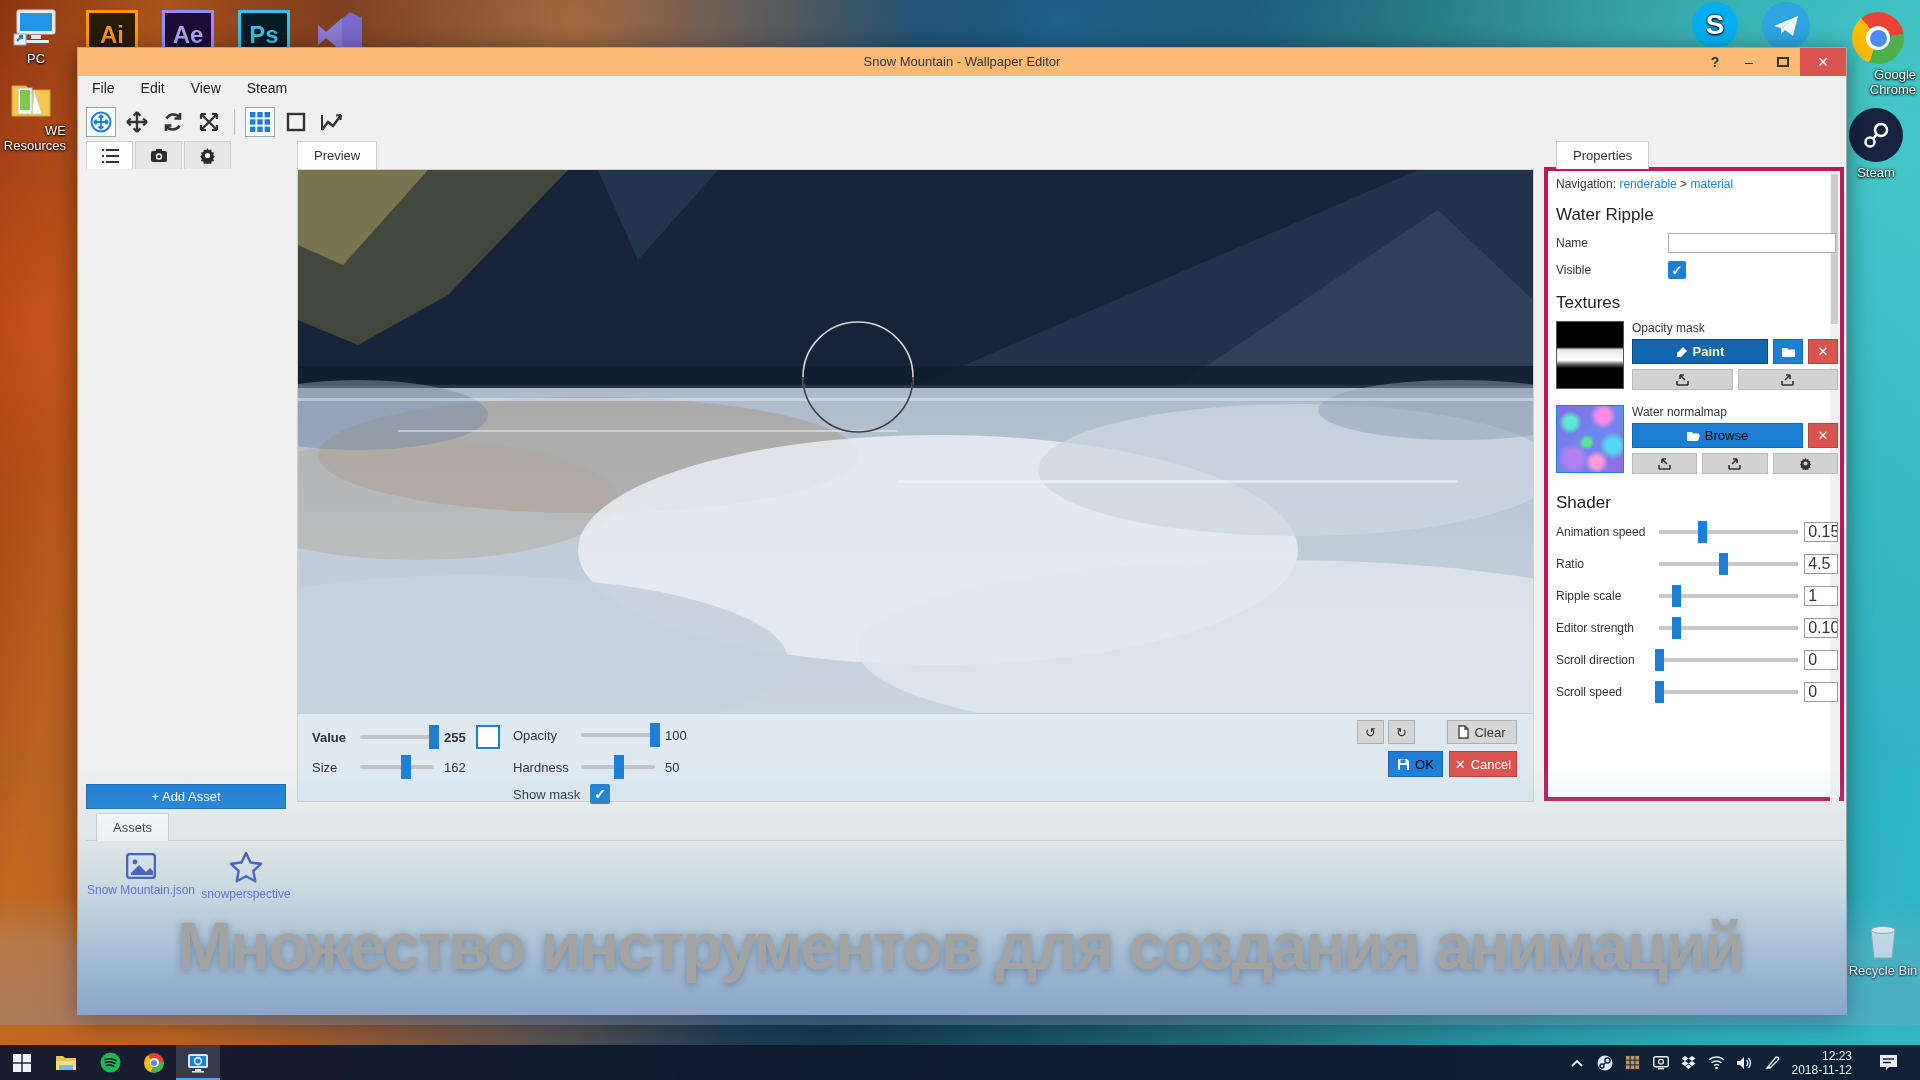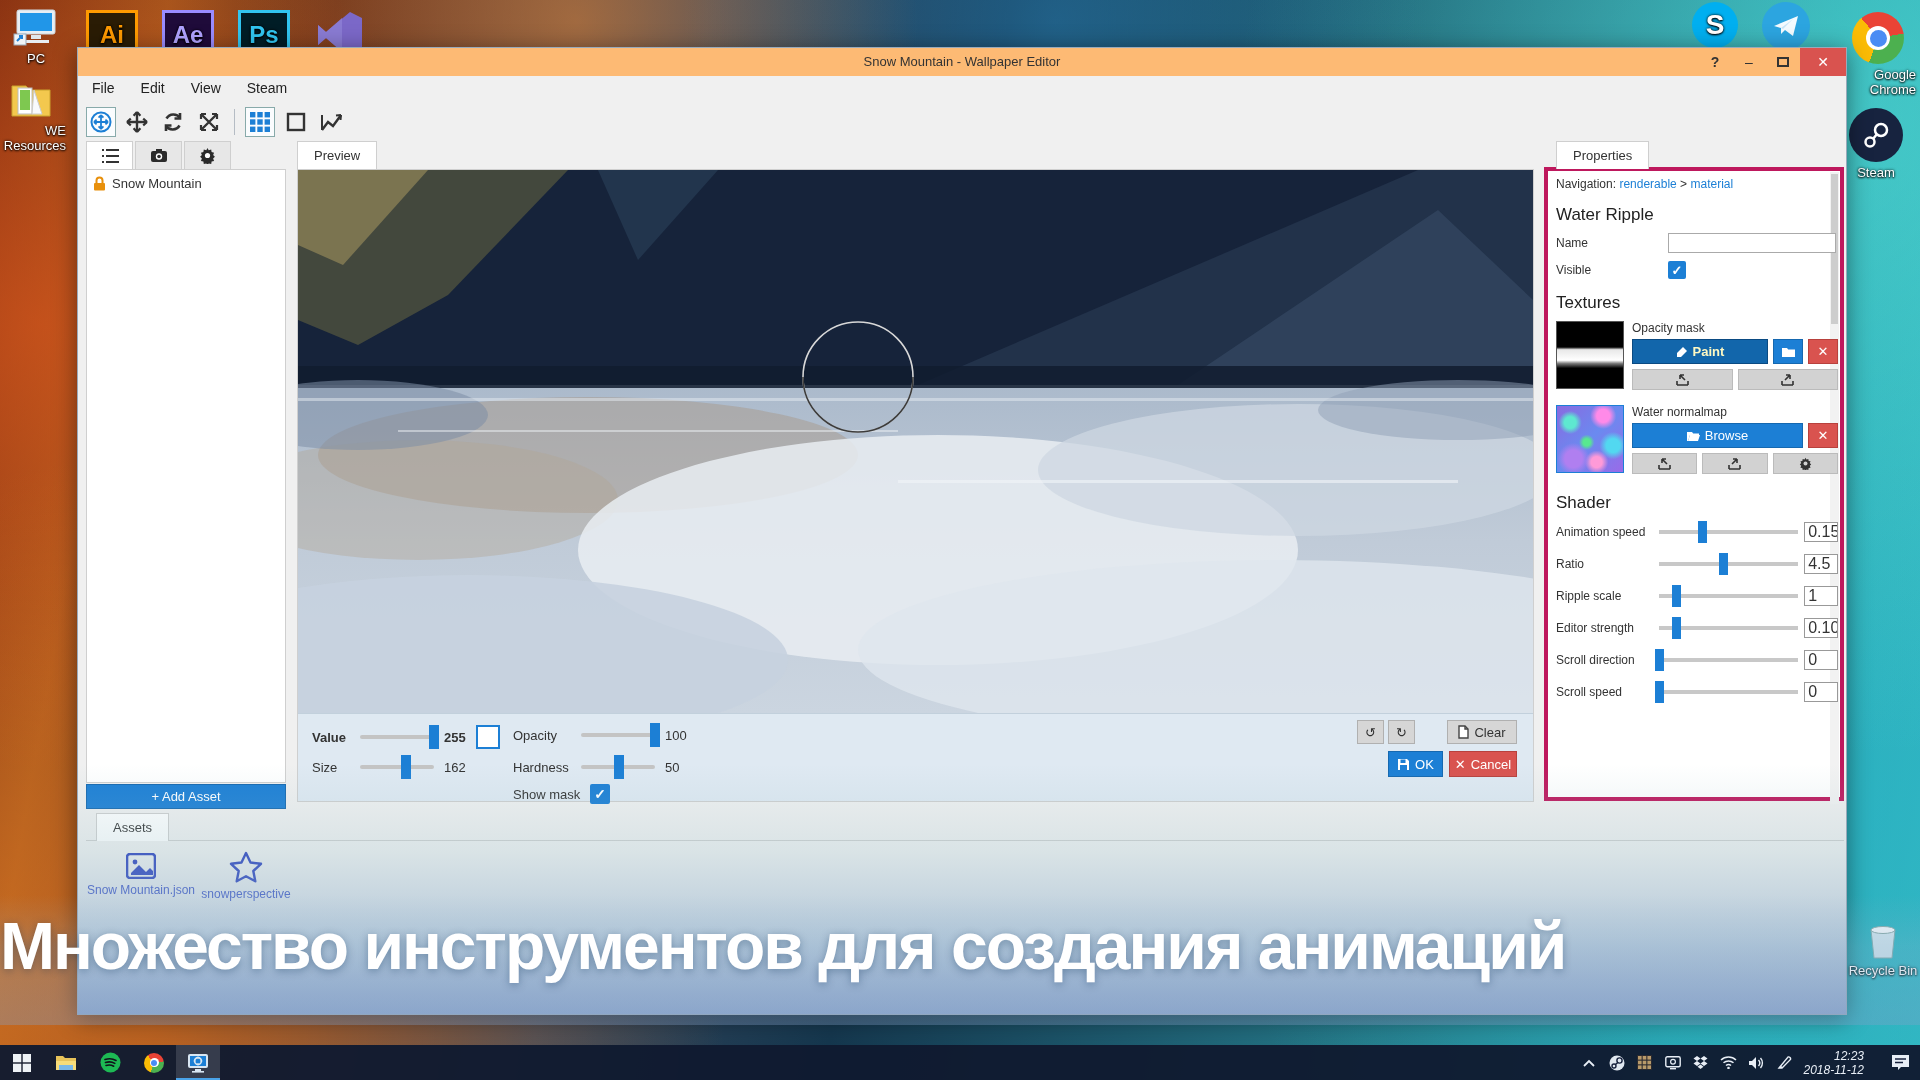--- a/index.html
+++ b/index.html
@@ -61,21 +61,21 @@
   .brush-bar { position:absolute; left:0; bottom:0; width:1235px; height:88px; background:#dfe9f2; border-top:1px solid #c2d0dc; }
 
   .ctrl-row { position:absolute; display:flex; align-items:center; font-size:13px; color:#333; }
   .slider { position:relative; width:74px; height:20px; }
   .slider .track { position:absolute; left:0; right:0; top:8px; height:4px; background:#c4c4c4; border-radius:2px; }
   .slider .handle { position:absolute; top:-2px; width:10px; height:24px; background:#1c7fd5; margin-left:-5px; }
   .swatch { width:24px; height:24px; background:#fff; border:2px solid #1c7fd5; }
   .checkbox { width:20px; height:20px; background:#1c7fd5; color:#fff; display:flex; align-items:center; justify-content:center; font-size:14px; font-weight:bold; border-radius:2px; }
 
   .btn { display:flex; align-items:center; justify-content:center; gap:5px; font-size:13px; border:1px solid #b0b0b0; background:#d6d6d6; color:#333; }
-  .btn.blue { background:#1c7fd5; border-color:#1568b0; color:#ffffff; }
+  .btn.blue { background:#1c7fd5; border-color:#1568b0; color:#000000; }
   .btn.darkblue { background:#1266ab; border-color:#0a4a82; color:#fef9c3; font-weight:bold; }
   .btn.red { background:#d9534f; border-color:#b8413d; color:#fff; }
 
   
   .props-pane { position:absolute; left:1466px; top:119px; width:300px; height:634px; background:#fff; border:4px solid #be185d; font-size:13px; color:#333; }
   .props-scroll { position:absolute; right:1px; top:1px; width:9px; height:632px; background:#f2f2f2; }
   .props-scroll .thumb { position:absolute; left:1px; top:2px; width:7px; height:150px; background:#cdcdcd; }
   .props-inner { position:absolute; left:8px; top:6px; width:282px; }
   .nav-line { font-size:12px; color:#333; }
   .nav-line a { color:#1c7fd5; text-decoration:none; }
@@ -97,28 +97,28 @@
   .val-box { width:34px; height:20px; border:1px solid #999; font-size:16px; line-height:18px; padding-left:3px; background:#fff; overflow:hidden; white-space:nowrap; }
 
   
   .assets-tab { position:absolute; left:18px; top:765px; }
   .assets-area { position:absolute; left:8px; top:792px; width:1758px; height:120px; border-top:1px solid #cfcfcf; }
   .asset-item { position:absolute; display:flex; flex-direction:column; align-items:center; gap:4px; font-size:12px; color:#3a50c8; text-align:center; width:110px; }
 
   
   .overlay-band { position:absolute; left:0; top:895px; width:1920px; height:130px; z-index:50; pointer-events:none;
     background:linear-gradient(180deg, rgba(140,175,205,0) 0%, rgba(140,175,205,.25) 40%, rgba(130,160,200,.35) 100%); }
-  .overlay-text { position:absolute; left:0; top:908px; width:1920px; text-align:left; z-index:51; font-size:66px; font-weight:bold; color:#ffffff; letter-spacing:-2px; text-shadow:0 2px 8px rgba(0,40,80,.35); }
+  .overlay-text { position:absolute; left:0; top:908px; width:1920px; text-align:center; z-index:51; font-size:66px; font-weight:bold; color:#a3a3a3; letter-spacing:-2px; text-shadow:0 2px 8px rgba(0,40,80,.35); }
 
   
   .taskbar { position:absolute; left:0; top:1045px; width:1920px; height:35px; background:rgba(16,26,48,.96); z-index:60; display:flex; align-items:center; }
   .tb-left { display:flex; align-items:center; height:100%; }
   .tb-btn { width:44px; height:100%; display:flex; align-items:center; justify-content:center; }
   .tb-btn.active { background:rgba(255,255,255,.14); box-shadow:inset 0 -2px 0 #4aa3e8; }
-  .tb-right { margin-left:auto; display:flex; align-items:center; height:100%; gap:10px; padding-right:8px; color:#e8eef6;font-style:italic; }
+  .tb-right { margin-left:auto; display:flex; align-items:center; height:100%; gap:10px; padding-right:20px; color:#e8eef6; }
   .tray-ico { width:18px; display:flex; align-items:center; justify-content:center; }
   .clock { text-align:right; font-size:12px; line-height:14px; }
 
   .lock-ico { display:inline-block; }
 </style>
 </head>
 <body>
 
 <div class="wallpaper"></div>
 
@@ -290,29 +290,20 @@
         <circle cx="9" cy="8.5" r="1.8" fill="#2b2b2b"></circle>
       </svg>
   </div>
   <div class="tab icon-tab inactive" style="left:106px; top:93px;">
     <svg width="17" height="17" viewBox="0 0 17 17">
         <path d="M8.5 1 l1.2 2.2 2.5-.6 .4 2.5 2.5 .6 -1 2.3 1.8 1.8 -1.8 1.8 1 2.3 -2.5 .6 -.4 2.5 -2.5-.6 -1.2 2.2 -1.2-2.2 -2.5 .6 -.4-2.5 -2.5-.6 1-2.3 -1.8-1.8 1.8-1.8 -1-2.3 2.5-.6 .4-2.5 2.5 .6 Z" fill="#2b2b2b"></path>
         <circle cx="8.5" cy="8.5" r="2.6" fill="#fff"></circle>
       </svg>
   </div>
 
-  <div class="left-panel">
-    <div class="scene-item">
-      <svg class="lock-ico" width="13" height="15" viewBox="0 0 13 15">
-          <rect x="1" y="7" width="11" height="7.5" rx="1" fill="#e8900c"></rect>
-          <path d="M3.5 7 V4.5 a3 3 0 0 1 6 0 V7" fill="none" stroke="#e8900c" stroke-width="2"></path>
-        </svg>
-      <span>Snow Mountain</span>
-    </div>
-  </div>
   <div class="add-asset">
     <span>+ Add Asset</span>
   </div>
 
   <div class="tab" style="left:219px; top:93px;">
     <span>Preview</span>
   </div>
 
   <div class="preview-pane">
     <div class="preview-canvas">

